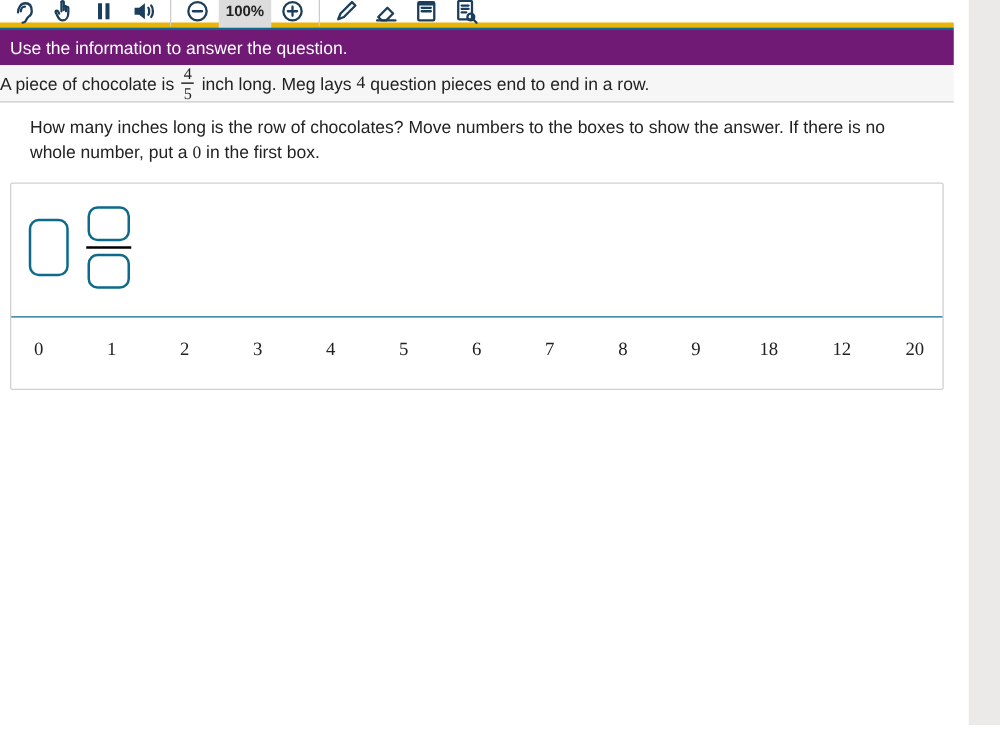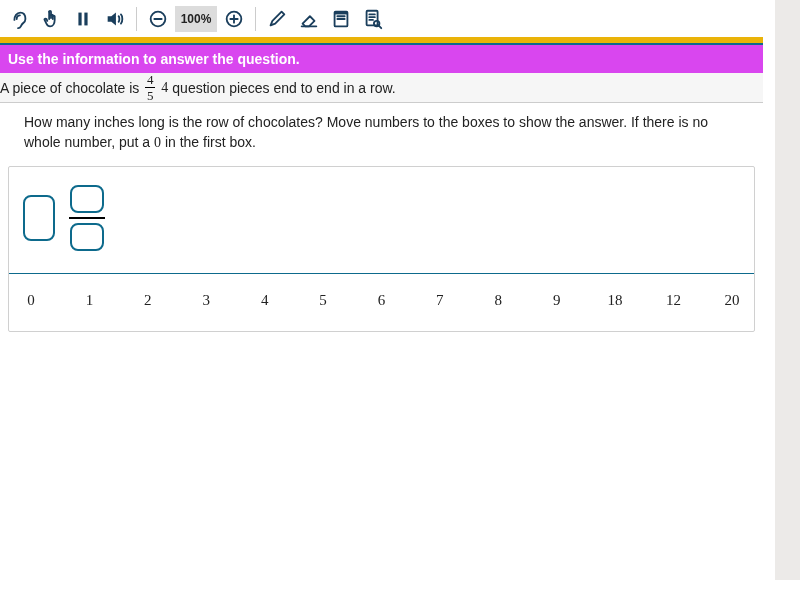--- a/index.html
+++ b/index.html
@@ -4,33 +4,33 @@
 <style>
   * { box-sizing: border-box; }
   html, body { margin: 0; padding: 0; font-family: Arial, Helvetica, sans-serif; background: #fff; color: #222; }
   body { width: 800px; height: 599px; overflow: hidden; position: relative; }
 
   .right-strip { position: absolute; right: 0; top: 0; width: 25px; height: 580px; background: #eceae8; }
 
   .content { width: 763px; }
 
   
-  .toolbar { height: 43px; display: flex; align-items: center; padding: 0 4px; gap: 2px; border-bottom: 6px solid #eab308; }
+  .toolbar { height: 22px; display: flex; align-items: center; padding: 0 4px; gap: 2px; border-bottom: 4px solid #eab308; }
   .tbtn { width: 30px; height: 30px; display: flex; align-items: center; justify-content: center; cursor: pointer; }
   .tbtn svg { width: 22px; height: 22px; }
   .stroke { stroke: #1a3e5c; stroke-width: 2; fill: none; stroke-linecap: round; stroke-linejoin: round; }
   .fillc { fill: #1a3e5c; }
   .divider { width: 1px; height: 24px; background: #ccc; margin: 0 4px; }
   .zoom-group { display: flex; align-items: center; gap: 2px; }
   .zoom-level { width: 42px; height: 26px; background: #dcdcdc; font-size: 12px; font-weight: bold; display: flex; align-items: center; justify-content: center; color: #222; }
 
   .hr-line { height: 2px; background: #0d6a8c; width: 100%; }
 
   
-  .banner { background: #d946ef; color: #fff; padding: 6px 8px; font-size: 14px; font-weight: 700; }
+  .banner { background: #701a75; color: #fff; padding: 6px 8px; font-size: 14px; font-weight: 400; }
 
   
   .problem { background: #f6f6f6; border-bottom: 1px solid #ccc; padding: 0; font-size: 14px; display: flex; align-items: center; flex-wrap: wrap; gap: 4px; }
   .frac { display: inline-flex; flex-direction: column; align-items: center; font-family: "Times New Roman", serif; font-size: 13px; line-height: 1; vertical-align: middle; margin: 0 2px; }
   .frac .line { width: 10px; height: 1px; background: #000; margin: 1px 0; }
   .serif-num { font-family: "Times New Roman", serif; }
 
   
   .question { padding: 10px 24px 8px; font-size: 14px; line-height: 1.4; }
 
@@ -136,20 +136,21 @@
 
   <div class="banner">Use the information to answer the question.</div>
 
   <div class="problem">
     <span>A piece of chocolate is</span>
     <span class="frac">
       <span>4</span>
       <span class="line"></span>
       <span>5</span>
     </span>
+    <span>inch long. Meg lays</span>
     <span class="serif-num">4</span>
     <span>question pieces end to end in a row.</span>
   </div>
 
   <div class="question">
     <span>How many inches long is the row of chocolates? Move numbers to the boxes to show the answer. If there is no whole number, put a</span>
     <span class="serif-num">0</span>
     <span>in the first box.</span>
   </div>
 

